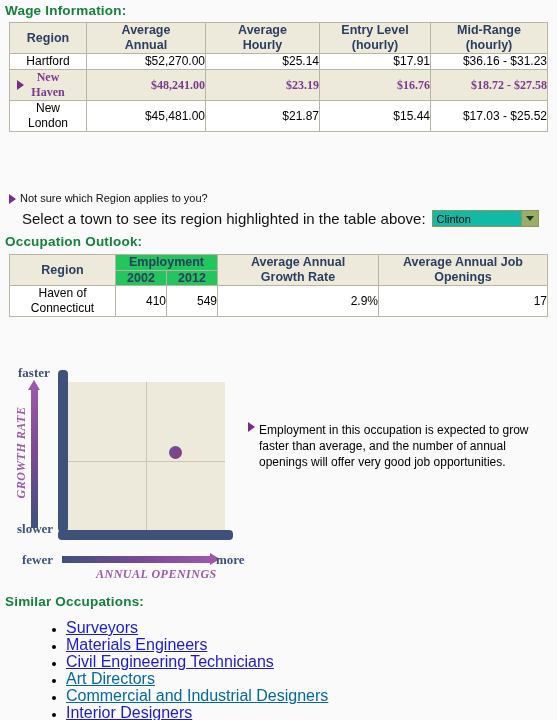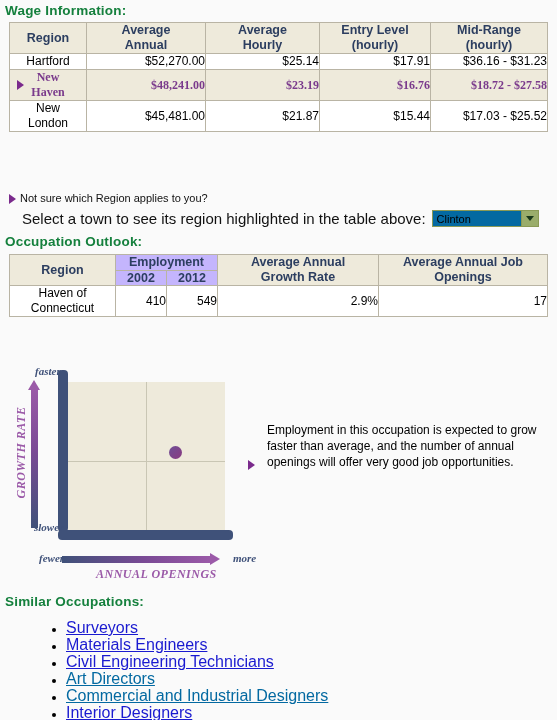--- a/index.html
+++ b/index.html
@@ -106,21 +106,21 @@
     top: 210px;
     display: flex;
     align-items: center;
     gap: 6px;
   }
   .help-line2 { font-size: 15px; color: #111; }
   .fake-select {
     width: 107px;
     height: 17px;
     border: 1px solid #8a9a55;
-    background: #0369a1;
+    background: #14b8a6;
     display: flex;
     align-items: stretch;
     box-sizing: border-box;
   }
   .fake-select .sel-value {
     flex: 1;
     font-size: 11px;
     color: #000;
     padding: 1px 0 0 4px;
     line-height: 15px;
@@ -140,21 +140,21 @@
     border-left: 4px solid transparent;
     border-right: 4px solid transparent;
     border-top: 5px solid #1b3a1b;
   }
 
   
   #outlook-heading { position: absolute; left: 5px; top: 234px; }
   #outlook-table-wrap { position: absolute; left: 9px; top: 254px; }
   #outlook-table { width: 539px; }
   .sub-hdr {
-    background: #c4b5fd;
+    background: #22c55e;
     color: #2c3e60;
     font-weight: bold;
     font-size: 12.5px;
     text-align: center;
     padding: 5px 2px;
   }
 
   
   #chart { position: absolute; left: 0px; top: 360px; width: 250px; height: 225px; }
 
@@ -231,25 +231,23 @@
     position: absolute;
     left: 148px; top: 0px;
     width: 0; height: 0;
     border-top: 6.5px solid transparent;
     border-bottom: 6.5px solid transparent;
     border-left: 10px solid #9b5aa8;
   }
   .axis-end-label {
     position: absolute;
     font-family: "Liberation Serif", serif;
-    font-style: italic;
-    font-weight: bold;
-    font-size: 11px;
+    font-weight: bold;
+    font-size: 13px;
     color: #3f5179;
-    margin-left: 17px;
   }
   #label-faster { left: 18px; top: 5px; }
   #label-slower { left: 17px; top: 161px; }
   #label-fewer  { left: 22px; top: 192px; }
   #label-more   { left: 216px; top: 192px; }
   .axis-title {
     position: absolute;
     font-family: "Liberation Serif", serif;
     font-style: italic;
     font-weight: bold;
@@ -264,22 +262,22 @@
     white-space: nowrap;
   }
   #title-openings { left: 96px; top: 207px; white-space: nowrap; }
 
   
   #outlook-note {
     position: absolute;
     left: 248px; top: 422px;
     width: 295px;
     display: flex;
-    align-items: flex-end;
-    gap: 8px;
+    align-items: flex-start;
+    gap: 0;
   }
   #outlook-note .note-text {
     font-size: 12px;
     line-height: 16px;
     color: #000;
   }
 
   
   #similar-heading { position: absolute; left: 5px; top: 594px; }
   #similar-list {

